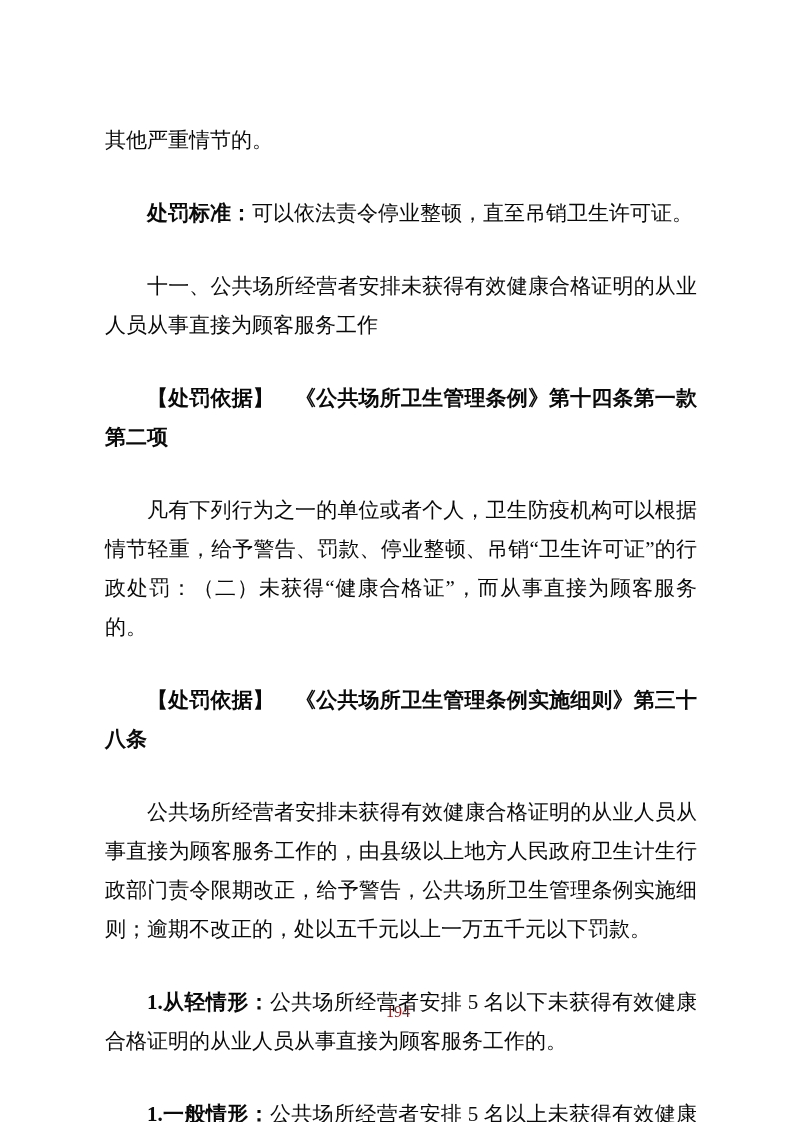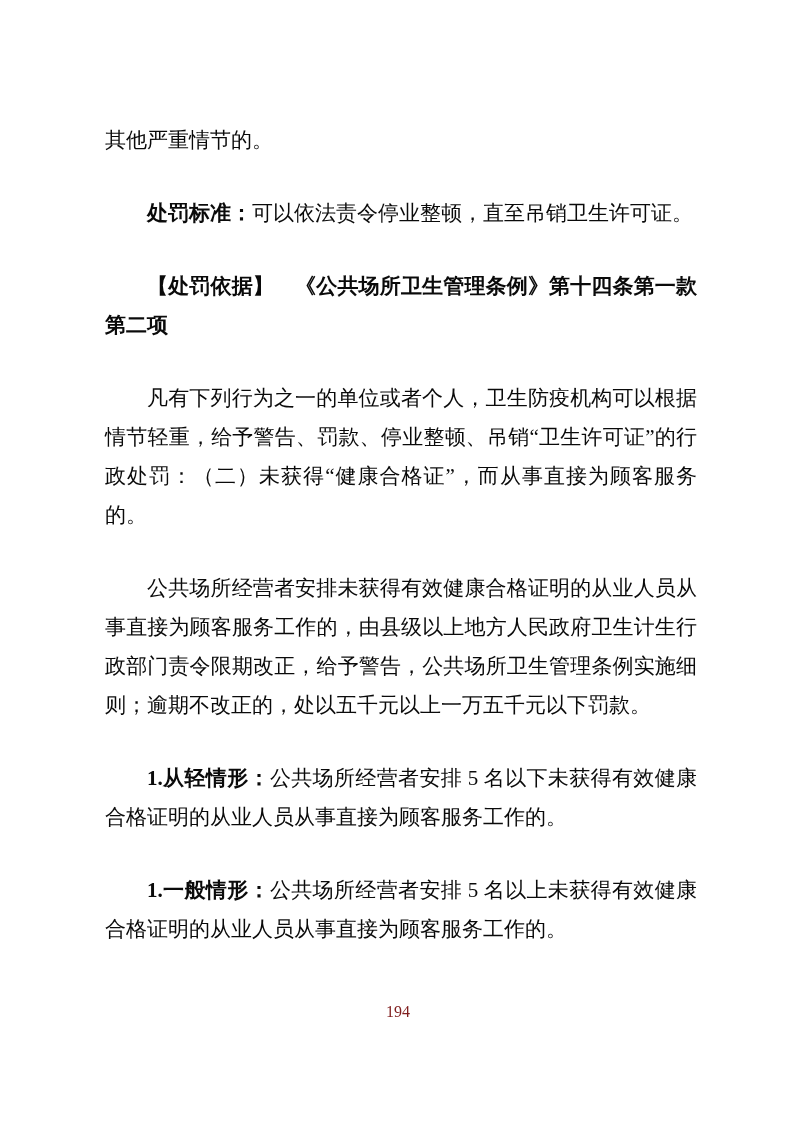--- a/index.html
+++ b/index.html
@@ -52,20 +52,22 @@
     color: #7f1d1d;
   }
 </style>
 </head>
 <body>
 
 <div class="page">
   <div class="doc-body">
       <p class="para"><span class="seg">其他严重情节的。</span></p>
       <p class="para indent"><span class="seg bold">处罚标准：</span><span class="seg">可以依法责令停业整顿，直至吊销卫生许可证。</span></p>
+      <p class="para indent"><span class="seg">十一、公共场所经营者安排未获得有效健康合格证明的从业人员从事直接为顾客服务工作</span></p>
       <p class="para indent"><span class="seg bold">【处罚依据】　《公共场所卫生管理条例》第十四条第一款第二项</span></p>
       <p class="para indent"><span class="seg">凡有下列行为之一的单位或者个人，卫生防疫机构可以根据情节轻重，给予警告、罚款、停业整顿、吊销“卫生许可证”的行政处罚：（二）未获得“健康合格证”，而从事直接为顾客服务的。</span></p>
+      <p class="para indent"><span class="seg bold">【处罚依据】　《公共场所卫生管理条例实施细则》第三十八条</span></p>
       <p class="para indent"><span class="seg">公共场所经营者安排未获得有效健康合格证明的从业人员从事直接为顾客服务工作的，由县级以上地方人民政府卫生计生行政部门责令限期改正，给予警告，公共场所卫生管理条例实施细则；逾期不改正的，处以五千元以上一万五千元以下罚款。</span></p>
       <p class="para indent"><span class="seg bold">1.从轻情形：</span><span class="seg">公共场所经营者安排 5 名以下未获得有效健康合格证明的从业人员从事直接为顾客服务工作的。</span></p>
       <p class="para indent"><span class="seg bold">1.一般情形：</span><span class="seg">公共场所经营者安排 5 名以上未获得有效健康合格证明的从业人员从事直接为顾客服务工作的。</span></p>
     </div>
   <div class="page-footer">194</div>
 </div>
 
 </body></html>

